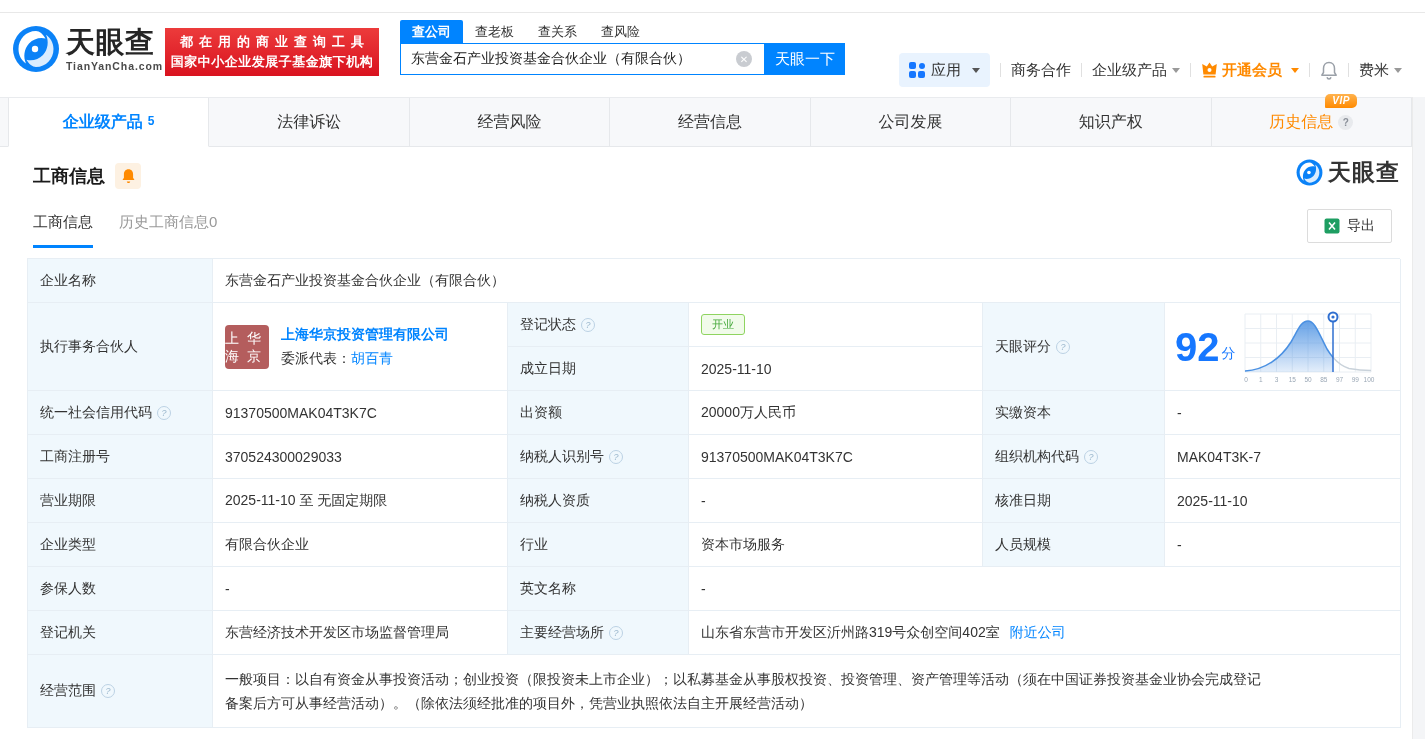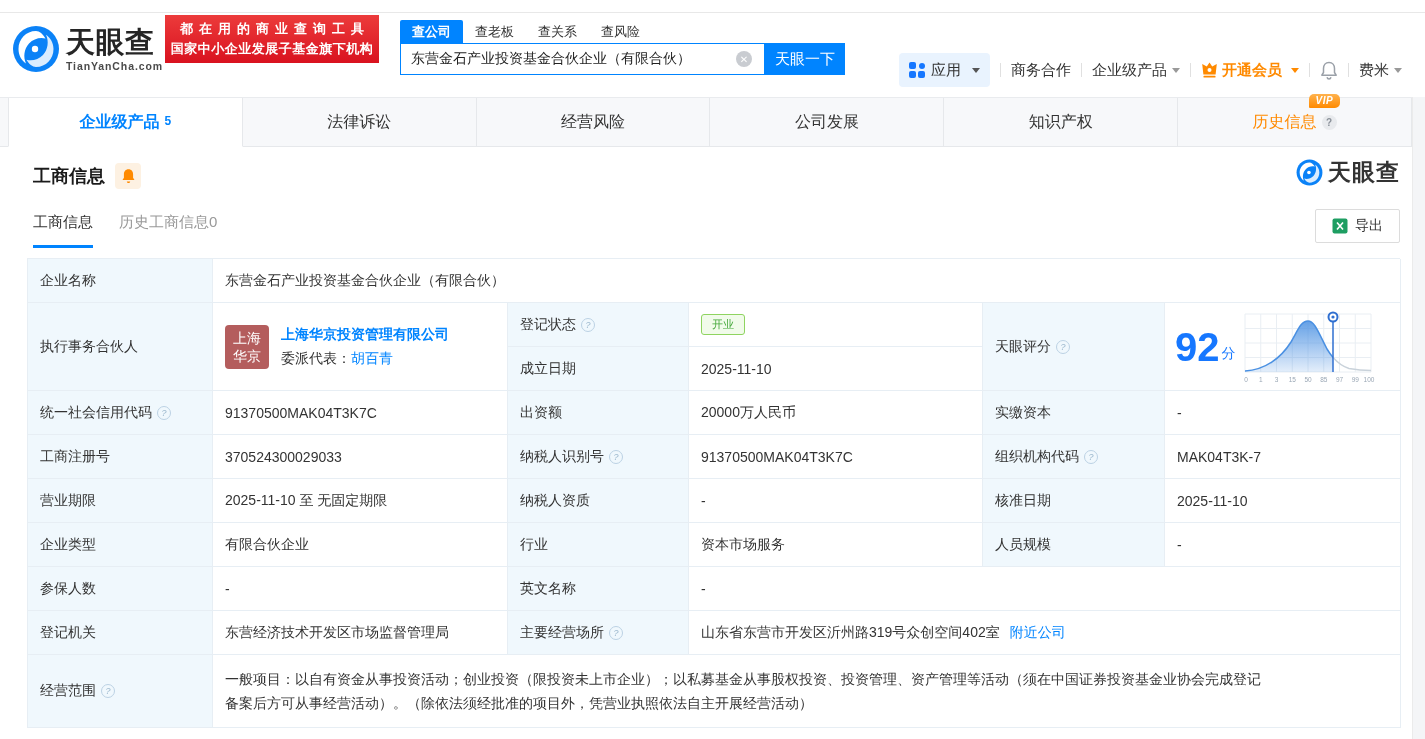--- a/index.html
+++ b/index.html
@@ -3,21 +3,21 @@
 <meta charset="utf-8">
 <style>
 * { margin:0; padding:0; box-sizing:border-box; }
 body { width:1425px; height:739px; position:relative; background:#fff; font-family:"Liberation Sans","DejaVu Sans",sans-serif; overflow:hidden; }
 .top-strip { position:absolute; top:0; left:0; width:100%; height:13px; background:#fff; border-bottom:1px solid #e8e8e8; }
 .header { position:absolute; top:13px; left:0; width:100%; height:84px; background:#fff; }
 .logo { position:absolute; left:12px; top:12px; display:flex; align-items:center; gap:6px; }
 .logo-icon { width:48px; height:48px; }
 .logo-cn { font-size:29px; font-weight:bold; color:#252525; letter-spacing:0.5px; line-height:31px; }
 .logo-en { font-size:10.5px; font-weight:bold; color:#4a4a4a; letter-spacing:0.9px; margin-top:2px; }
-.slogan { position:absolute; left:165px; top:2px; width:214px; height:48px; background:linear-gradient(180deg,#ec3b3b,#d9121f); color:#fff; font-size:13px; font-weight:bold; display:flex; flex-direction:column; justify-content:center; align-items:center; line-height:20px; }
+.slogan { position:absolute; left:165px; top:15px; width:214px; height:48px; background:linear-gradient(180deg,#ec3b3b,#d9121f); color:#fff; font-size:13px; font-weight:bold; display:flex; flex-direction:column; justify-content:center; align-items:center; line-height:20px; }
 .slogan .s1 { letter-spacing:6px; text-indent:6px; }
 .slogan .s2 { letter-spacing:0.5px; }
 .search { position:absolute; left:400px; top:7px; }
 .stabs { display:flex; height:23px; font-size:13px; align-items:center; }
 .stab { padding:0 12px; line-height:23px; color:#333; cursor:pointer; }
 .stab.active { background:#0084ff; color:#fff; border-radius:2px 2px 0 0; font-weight:bold; }
 .sbar { display:flex; height:32px; position:relative; }
 .sinput { width:365px; border:1px solid #0084ff; padding:0 34px 0 10px; font-size:14px; color:#222; outline:none; font-family:inherit; }
 .sclear { position:absolute; left:336px; top:8px; width:16px; height:16px; border-radius:50%; background:#c9ccd1; color:#fff; font-size:10px; display:flex; align-items:center; justify-content:center; cursor:pointer; }
 .sbtn { width:80px; background:#0084ff; color:#fff; font-size:15px; border:none; cursor:pointer; font-family:inherit; }
@@ -46,29 +46,29 @@
 .content { position:absolute; top:147px; left:0; width:1412px; height:592px; background:#fff; }
 .sec-title { position:absolute; left:33px; top:16px; display:flex; align-items:center; }
 .sec-title h2 { font-size:18px; font-weight:bold; color:#1a1a1a; }
 .bellbadge { width:26px; height:26px; background:#fdf1e2; border-radius:4px; margin-left:10px; display:flex; align-items:center; justify-content:center; cursor:pointer; }
 .watermark { position:absolute; right:12px; top:10px; display:flex; align-items:center; gap:5px; }
 .watermark .wtext { font-size:23px; font-weight:bold; color:#333; letter-spacing:1px; }
 .subtabs { position:absolute; top:66px; left:33px; display:flex; font-size:15px; }
 .subtab { padding-bottom:13px; cursor:pointer; }
 .subtab.active { color:#333; font-weight:500; border-bottom:3px solid #0084ff; }
 .subtab.inactive { color:#999; margin-left:26px; }
-.export { position:absolute; right:12px; top:62px; width:85px; height:34px; border:1px solid #dcdcdc; border-radius:2px; background:#fff; display:flex; align-items:center; justify-content:center; gap:7px; font-size:14px; color:#333; cursor:pointer; font-family:inherit; }
+.export { position:absolute; right:20px; top:62px; width:85px; height:34px; border:1px solid #dcdcdc; border-radius:2px; background:#fff; display:flex; align-items:center; justify-content:center; gap:7px; font-size:14px; color:#333; cursor:pointer; font-family:inherit; }
 .biztable { position:absolute; left:27px; top:111px; width:1373px; display:grid; grid-template-columns:185px 295px 181px 294px 182px 236px; grid-template-rows:44px 44px 44px 44px 44px 44px 44px 44px 44px 73px; border-top:1px solid #e7eef4; border-left:1px solid #e7eef4; font-size:14px; color:#333; }
 .cell { border-right:1px solid #e7eef4; border-bottom:1px solid #e7eef4; display:flex; align-items:center; padding:0 12px; overflow:hidden; }
 .lbl { background:#f0f8fd; }
 .q { width:14px; height:14px; border-radius:50%; border:1px solid #bcd2e4; color:#9cb8cd; font-size:9px; display:inline-flex; align-items:center; justify-content:center; margin-left:5px; flex:none; cursor:pointer; }
 a.blue { color:#0084ff; text-decoration:none; cursor:pointer; }
 .status-badge { border:1px solid #8fd460; background:#f1fbea; color:#47a93c; border-radius:3px; padding:2px 10px; font-size:11px; }
 .pwrap { display:flex; align-items:center; gap:12px; }
-.plogo { width:44px; height:44px; border-radius:4px; background:#b45d5d; color:#fff; font-size:14px; display:flex; flex-direction:column; align-items:center; justify-content:center; line-height:18px; flex:none; }
+.plogo { width:44px; height:44px; border-radius:4px; background:#b45d5d; color:#fff; font-size:14px; display:flex; align-items:center; justify-content:center; line-height:18px; flex:none; }
 .pinfo { display:flex; flex-direction:column; gap:6px; }
 .pinfo .l1 { font-size:14px;font-weight:bold; }
 .prep { color:#333; }
 .score-cell { padding:0 16px 0 10px; }
 .scorenum { font-size:40px; font-weight:800; color:#1677ff; line-height:1; }
 .scoreunit { font-size:14px; color:#1677ff; margin:14px 0 0 2px; }
 .chart { margin-left:5px; flex:none; }
 .scope-val { line-height:24px; align-items:center; padding-right:139px; }
 .scrollbar { position:absolute; right:0; top:97px; width:13px; height:642px; background:#f4f5f7; border-left:1px solid #ebebeb; }
 </style>
@@ -157,20 +157,23 @@
   <div class="tab-spacer"></div>
   <div class="tab active">
       <span>企业级产品</span>
       <span class="cnt">5</span>
     </div>
   <div class="tab">
       <span>法律诉讼</span>
     </div>
   <div class="tab">
       <span>经营风险</span>
+    </div>
+  <div class="tab">
+      <span>经营信息</span>
     </div>
   <div class="tab">
       <span>公司发展</span>
     </div>
   <div class="tab">
       <span>知识产权</span>
     </div>
   <div class="tab">
     <span class="histwrap">
       <span class="htext">历史信息</span>

